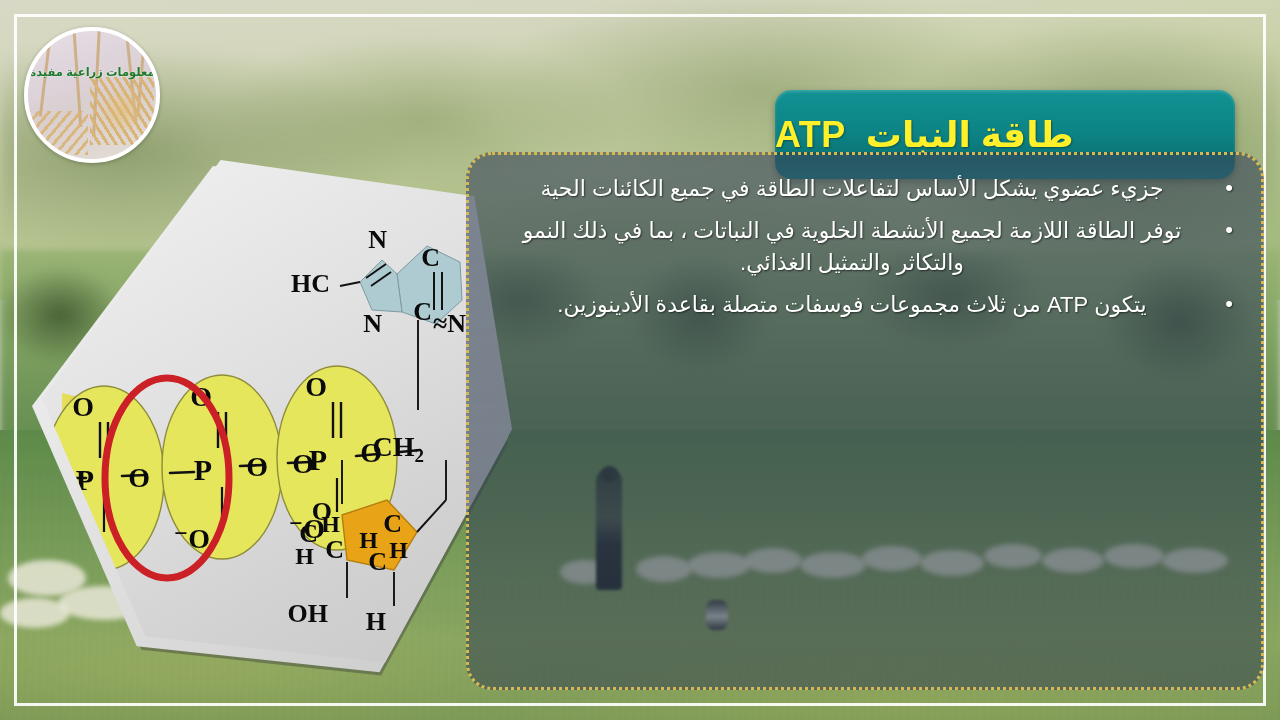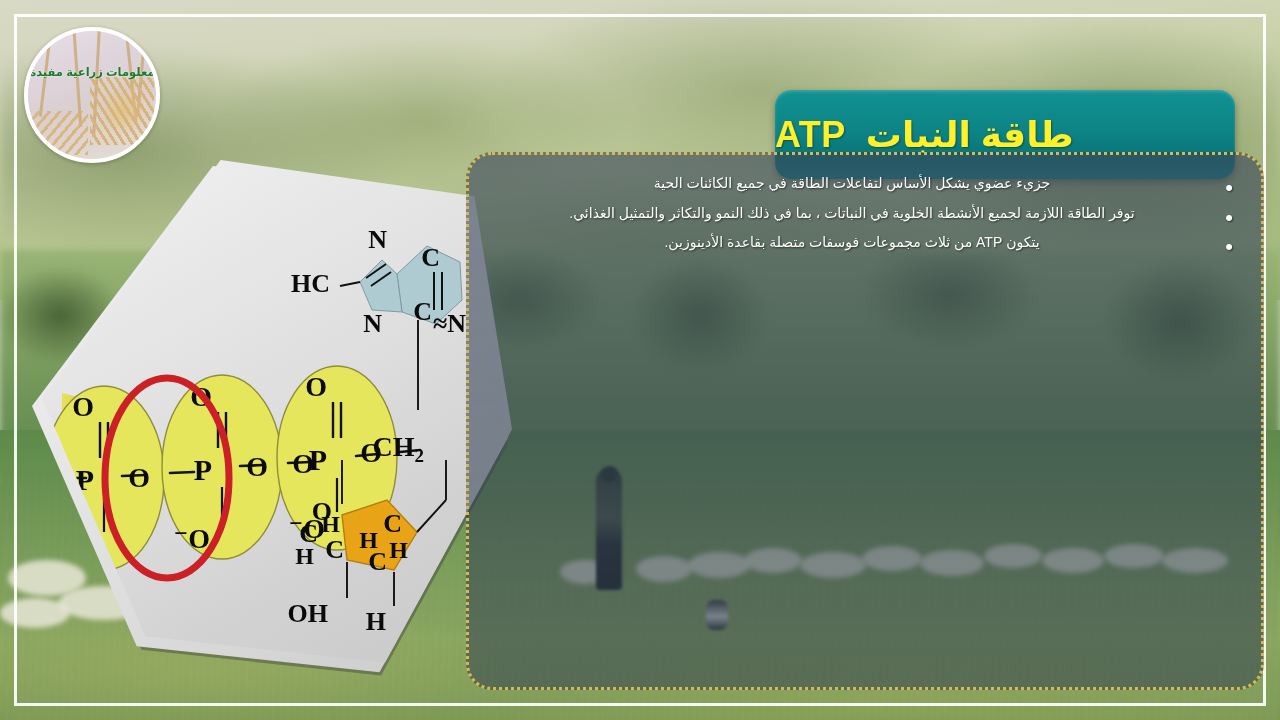--- a/index.html
+++ b/index.html
@@ -89,21 +89,21 @@
     text-shadow:1px 1px 2px rgba(0,0,0,.35);white-space:nowrap;}
   .title-text .lat{font-family:"Liberation Sans",sans-serif;}
 
   
   .panel{position:absolute;left:466px;top:152px;width:798px;height:538px;
     box-sizing:border-box;
     border:3px dotted #d8b951;border-radius:26px;
     background:linear-gradient(180deg,rgba(58,72,92,.62) 0%,rgba(52,66,86,.58) 45%,rgba(46,60,78,.52) 100%);
     padding:18px 26px 10px 26px;overflow:hidden;}
   ul.bullets{list-style:none;margin:0;padding:0;}
-  ul.bullets li{position:relative;color:#ffffff;font-size:14px;line-height:1.48;
+  ul.bullets li{position:relative;color:#ffffff;font-size:22px;line-height:1.48;
     margin:0 0 9px 0;padding-right:26px;text-align:center;
     text-shadow:1px 1px 2px rgba(0,0,0,.55);}
   ul.bullets li::before{content:"•";position:absolute;right:2px;top:-1px;
     color:#ffffff;font-size:22px;line-height:1.48;}
   .lat{unicode-bidi:embed;direction:ltr;display:inline-block;}
 
   
   .hexwrap{position:absolute;left:28px;top:160px;width:510px;height:545px;}
   .hex-shadow{position:absolute;left:10px;top:16px;width:470px;height:515px;
     background:rgba(60,60,60,.42);filter:blur(6px);

